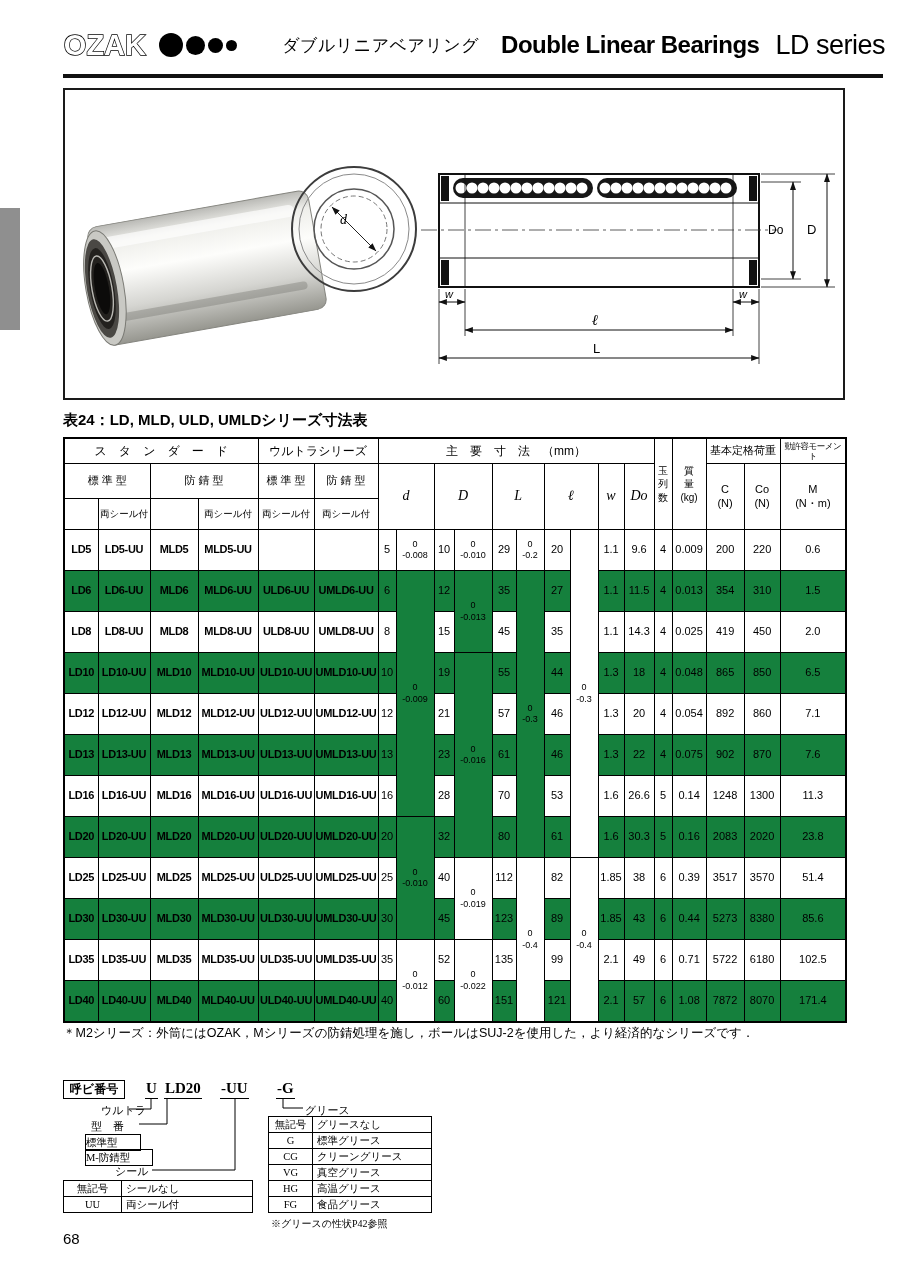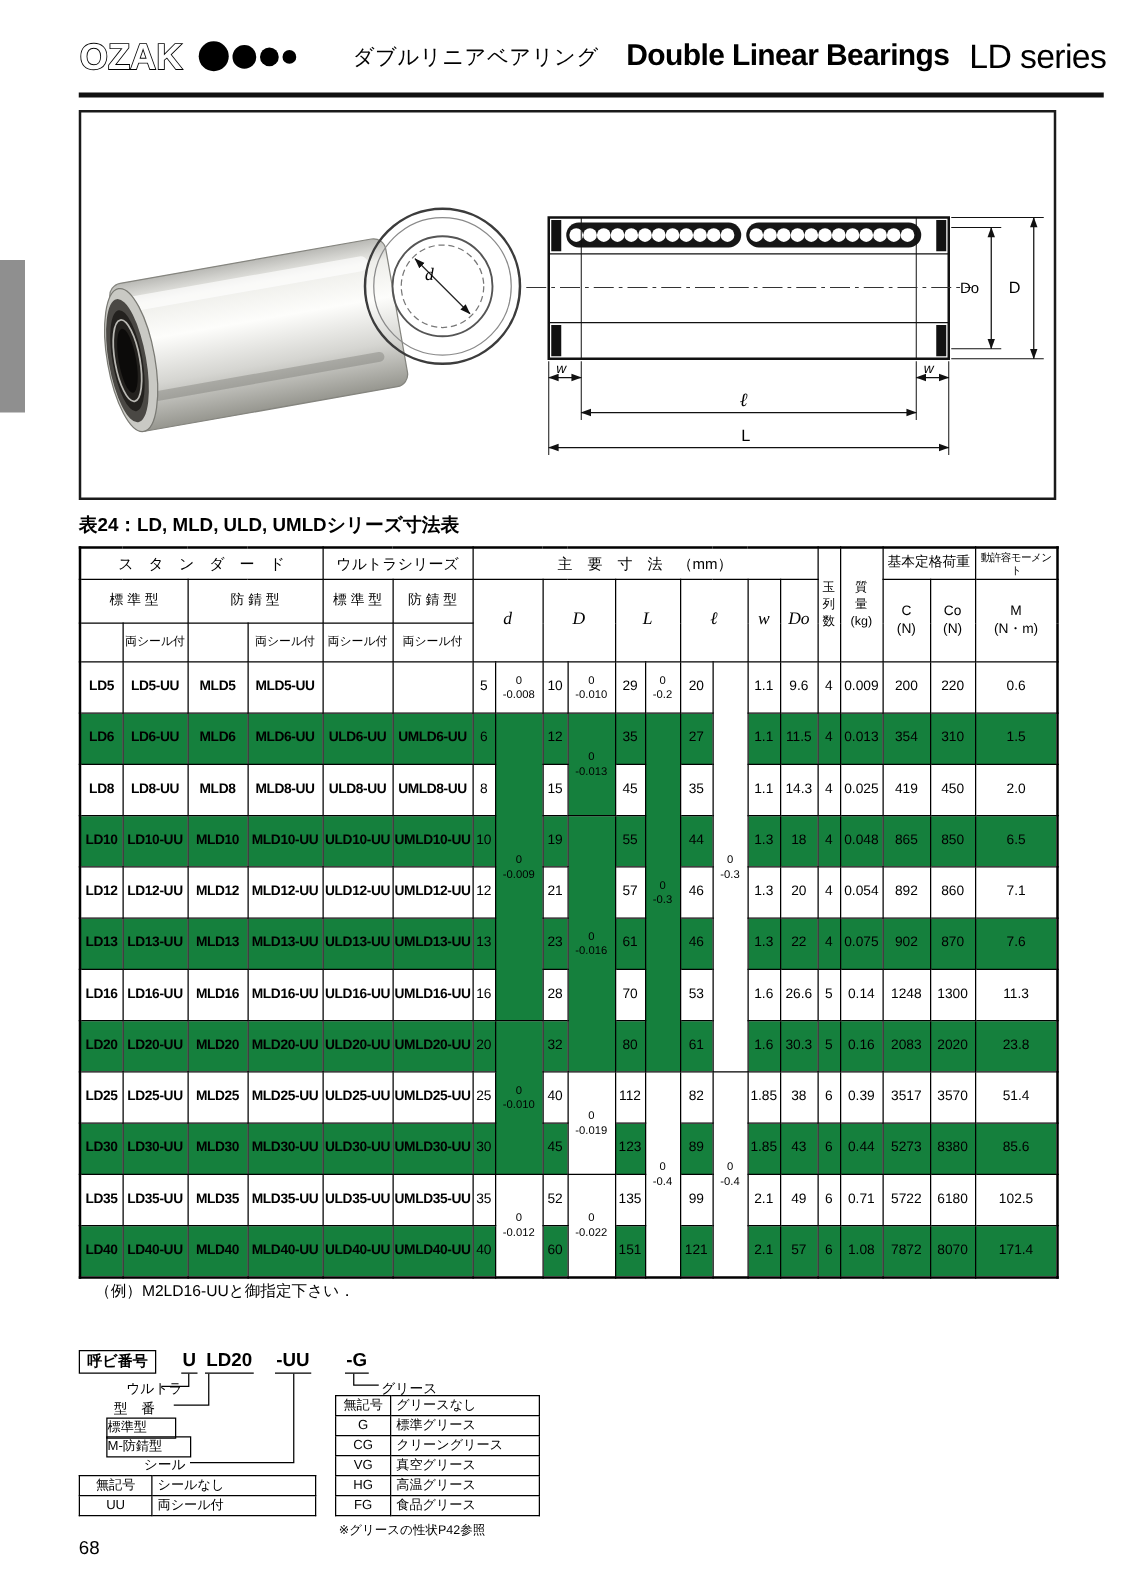--- a/index.html
+++ b/index.html
@@ -39,21 +39,21 @@
   table.dim tbody td{height:40px;font-size:11px;}
   table.dim td.model{font-weight:bold;letter-spacing:-.3px;font-size:11px;}
   table.dim td.tol{font-size:9px;line-height:1.25;}
   table.dim tr.shade{background:#15803d;}
 
   
   .footnote{position:absolute;left:63px;top:1024px;width:782px;font-size:12.5px;line-height:1.55;}
   .footnote .l2{padding-left:13px;}
 
   
-  .ordering{position:absolute;left:63px;top:1078px;width:470px;height:178px;font-size:11px;}
+  .ordering{position:absolute;left:63px;top:1078px;width:470px;height:178px;font-size:11px;font-family:Liberation Serif, serif;}
   .ordering .lines{position:absolute;left:0;top:0;}
   .ord-box{position:absolute;left:0;top:2px;width:60px;height:17px;border:1.5px solid #000;
     font-size:12px;font-weight:bold;text-align:center;line-height:17px;}
   .code-part{position:absolute;top:2px;font-size:15px;font-weight:bold;border-bottom:1.5px solid #000;padding:0 1px 1px;}
   .cp-u{left:82px}.cp-model{left:101px}.cp-seal{left:157px}.cp-grease{left:213px}
   .ord-ultra{position:absolute;left:18px;top:25px;margin-left:20px;}
   .ord-model{position:absolute;left:28px;top:41px;}
   .type-box{position:absolute;left:22px;border:1px solid #000;height:15px;line-height:15px;font-size:10.5px;}
   .tb1{top:56px;width:54px}.tb2{top:71px;width:66px}
   .ord-seal-label{position:absolute;left:52px;top:86px;}
@@ -513,21 +513,21 @@
         <td class="num">6</td>
         <td class="num">1.08</td>
         <td class="num">7872</td>
         <td class="num">8070</td>
         <td class="num">171.4</td>
       </tr>
     </tbody>
 </table>
 
 <div class="footnote">
-  <div class="l2">（例）M2LD16-UUと御指定下さい．</div>
+  <div class="l1">＊M2シリーズ：外筒にはOZAK，Mシリーズの防錆処理を施し，ボールはSUJ-2を使用した，より経済的なシリーズです．</div>
 </div>
 
 <div class="ordering">
   <svg class="lines" width="470" height="178">
     <path d="M88 21 V31 H66" fill="none" stroke="#000" stroke-width="1"></path>
     <path d="M104 21 V46 H76" fill="none" stroke="#000" stroke-width="1"></path>
     <path d="M172 21 V92 H89" fill="none" stroke="#000" stroke-width="1"></path>
     <path d="M220 21 V30 H240" fill="none" stroke="#000" stroke-width="1"></path>
   </svg>
   <div class="ord-box">呼ビ番号</div>

